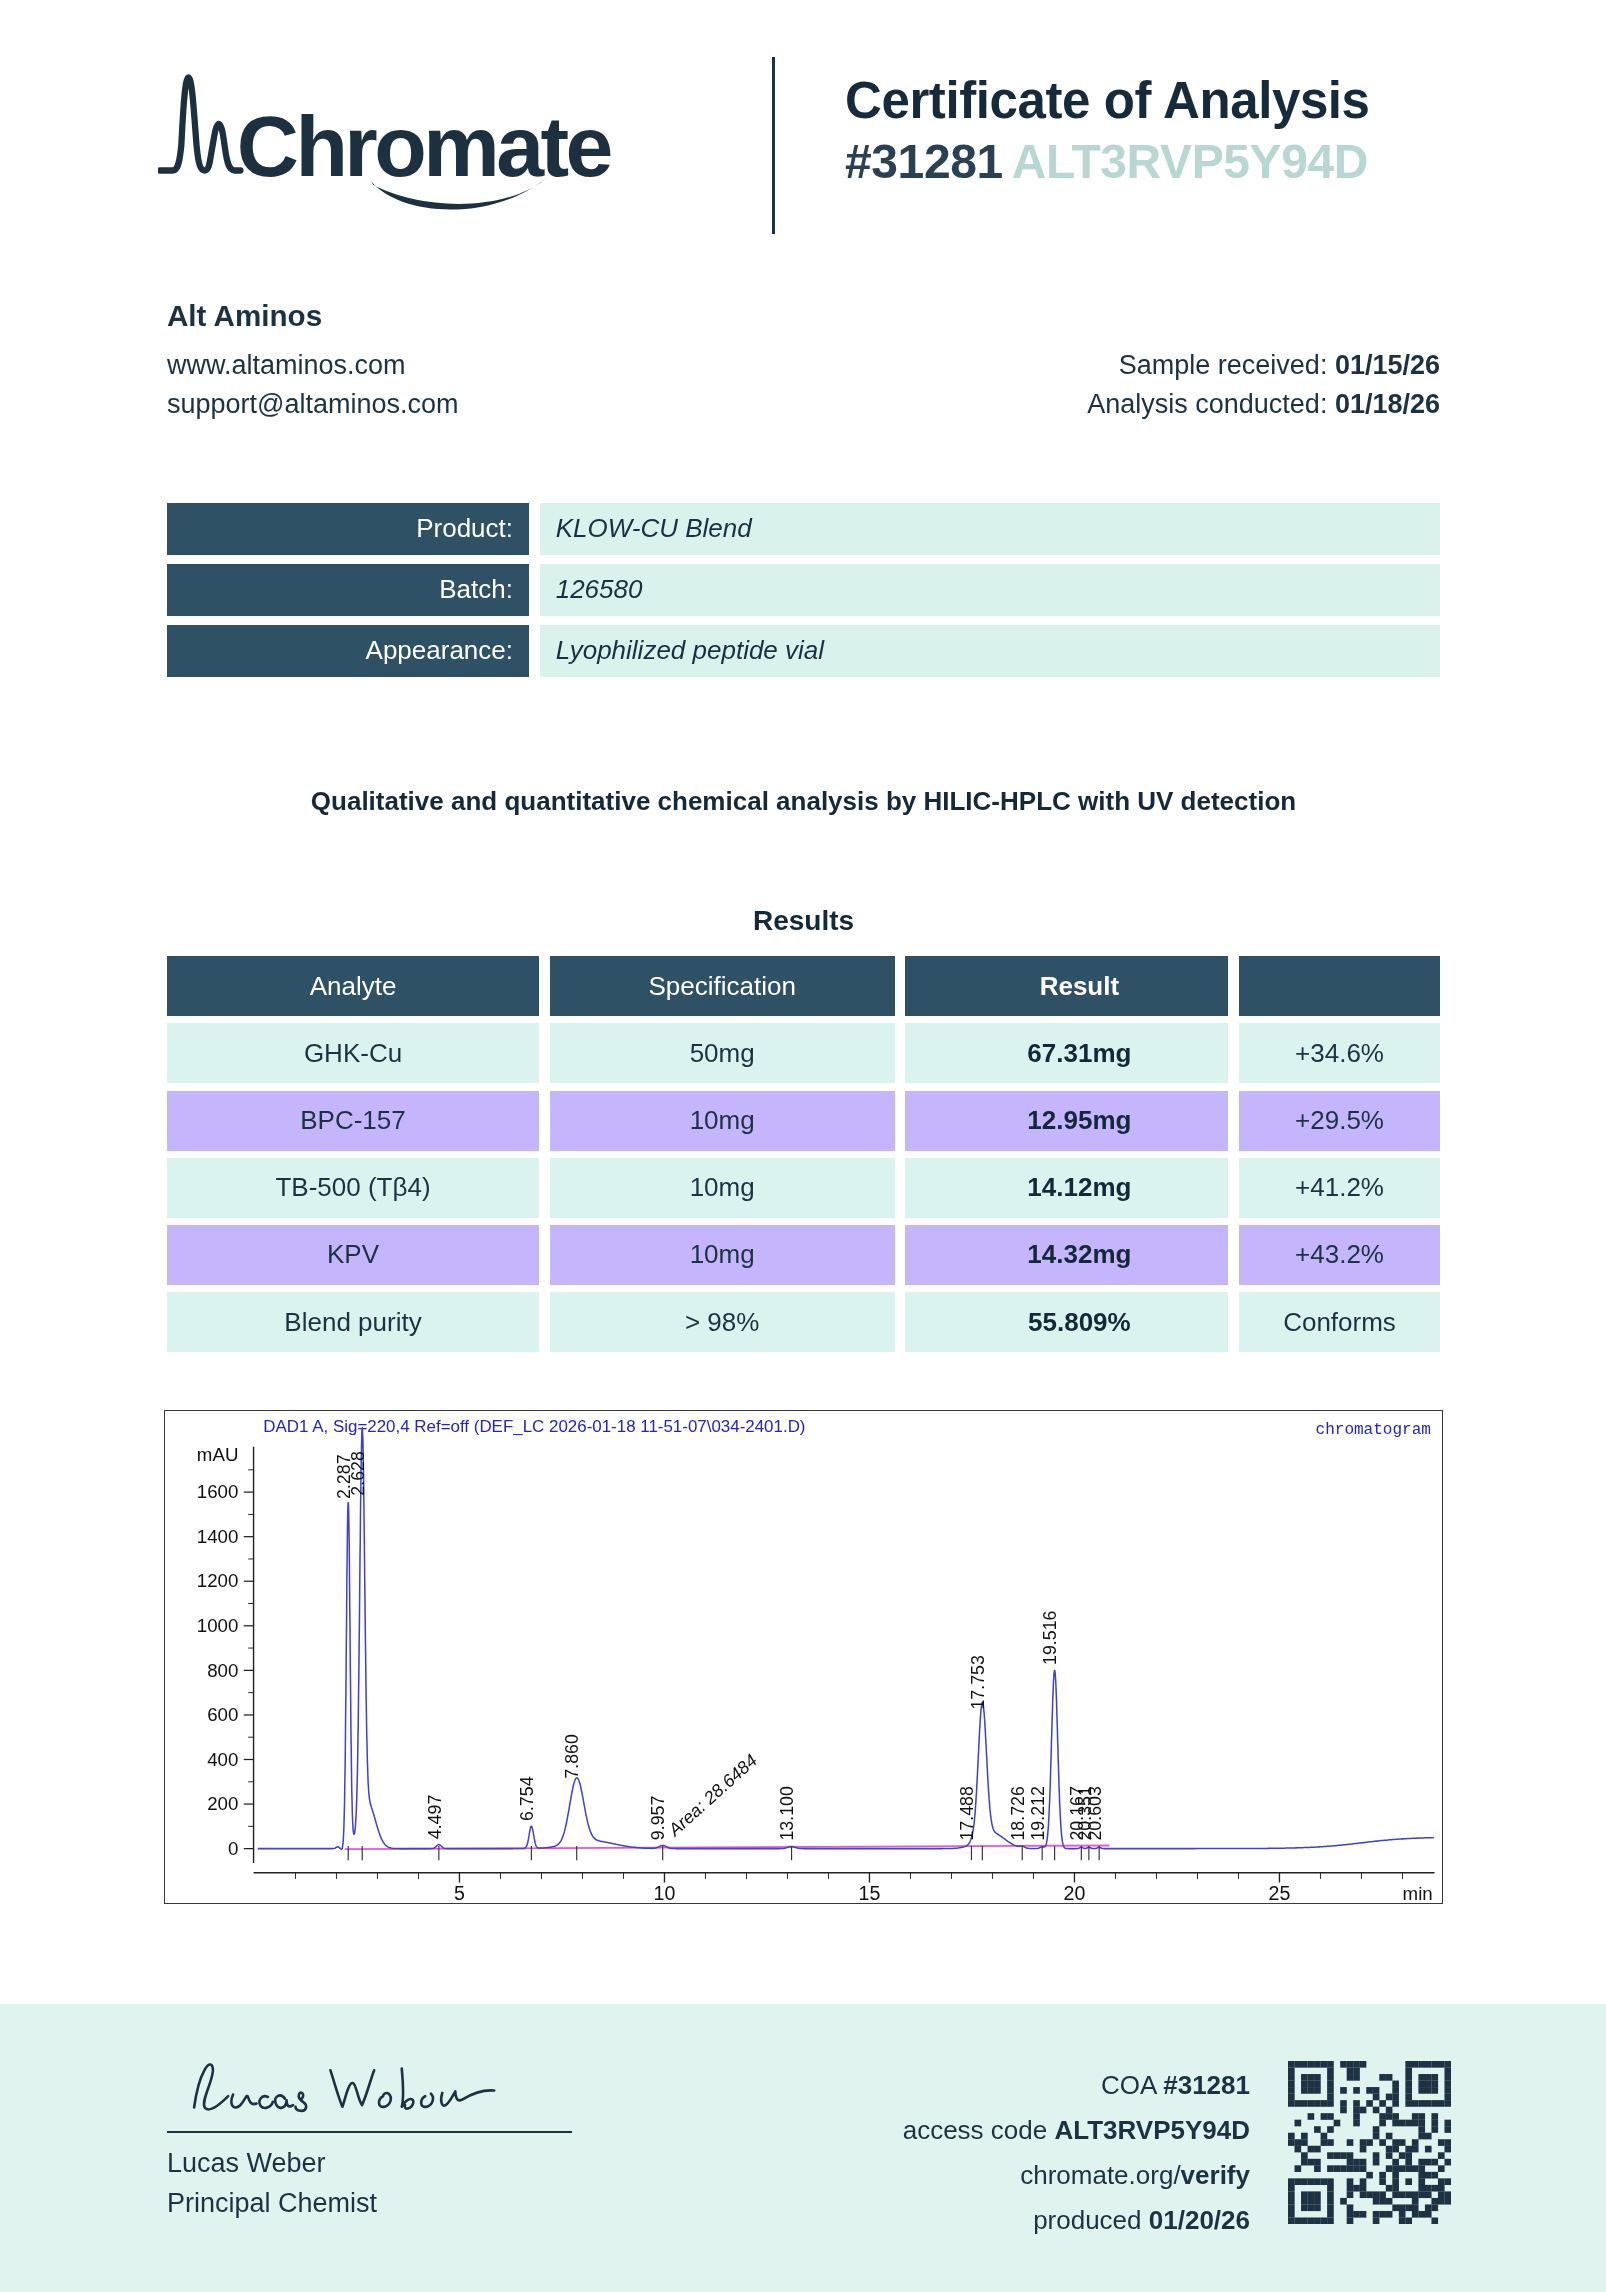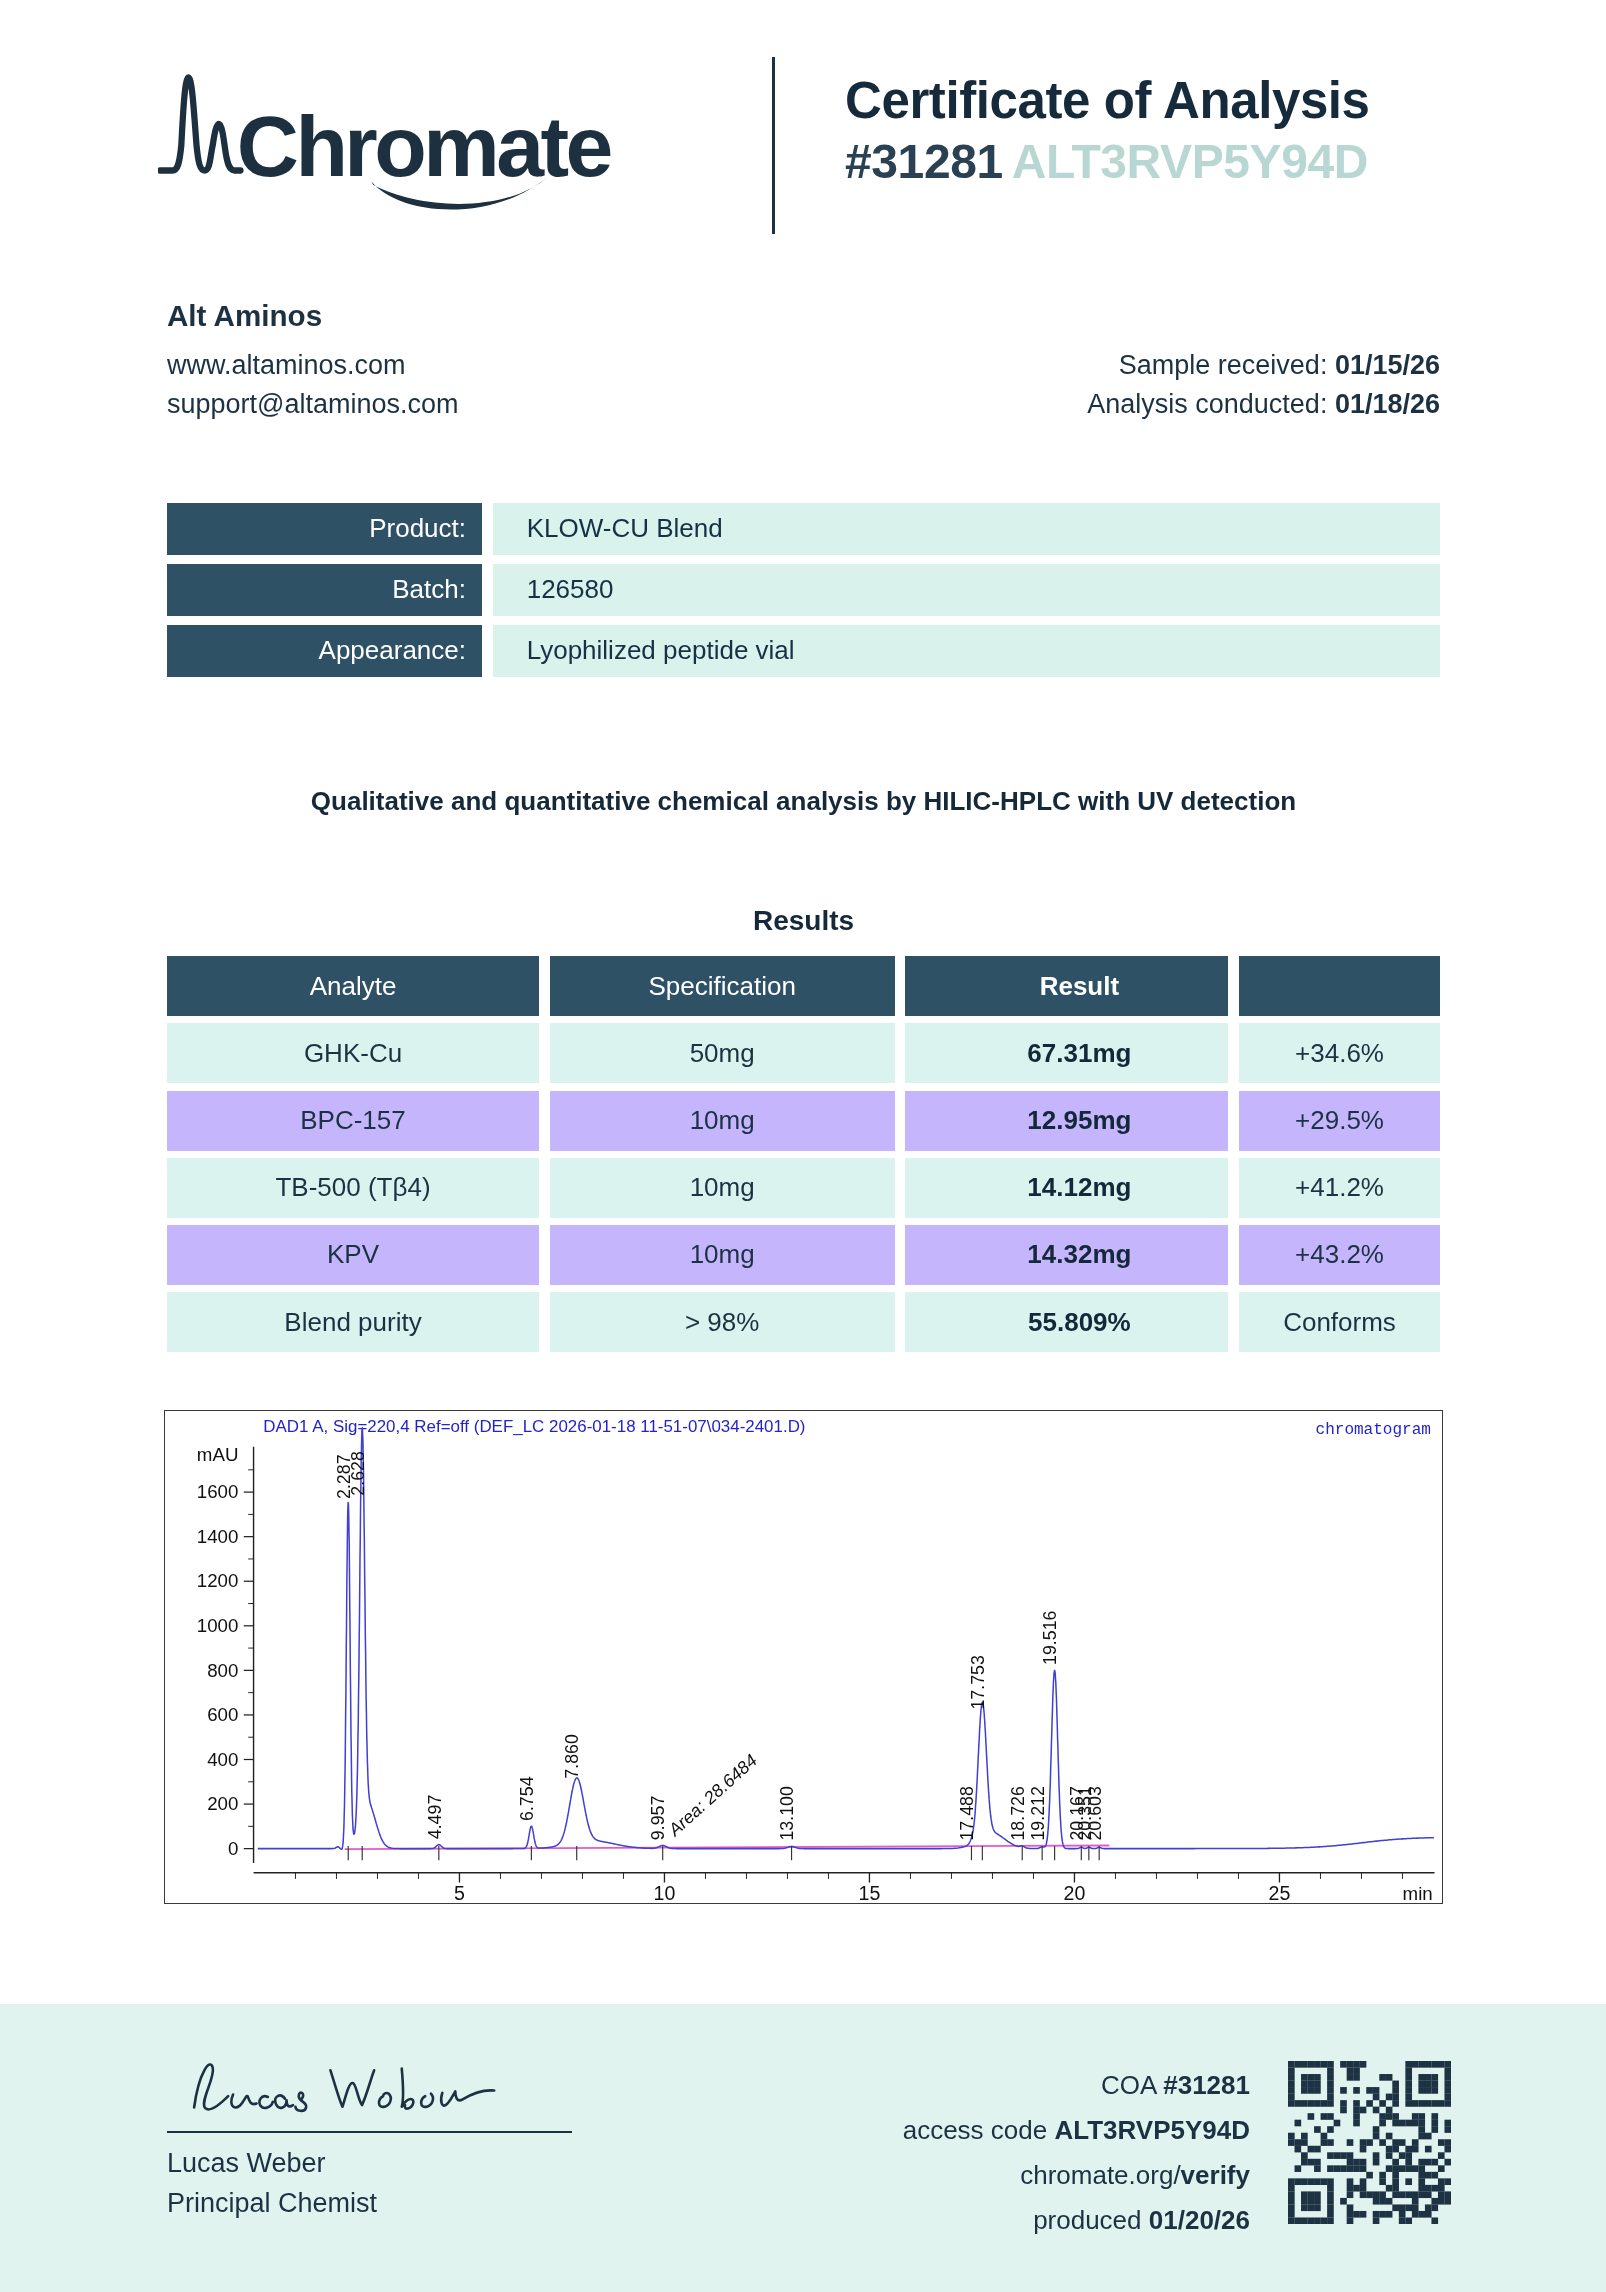--- a/index.html
+++ b/index.html
@@ -21,25 +21,25 @@
   
   .company{display:flex;justify-content:space-between;margin-top:30px;}
   .co-name{font-size:29.6px;font-weight:bold;margin-bottom:12.5px;}
   .co-line{font-size:27px;line-height:39px;}
   .company-right{text-align:right;font-size:27px;line-height:39px;align-self:flex-end;}
   .company-right b{font-weight:bold;}
 
   
   .ptable{margin-top:79px;}
   .prow{display:flex;height:52px;margin-bottom:9px;}
-  .plabel{width:315px;background:#2f5166;color:#fff;font-size:26px;
+  .plabel{width:362px;background:#2f5166;color:#fff;font-size:26px;
           display:flex;align-items:center;justify-content:flex-end;
           padding-right:16px;box-sizing:border-box;}
   .pvalue{flex:1;background:#d9f3ec;color:#173044;font-size:26px;
-          display:flex;align-items:center;padding-left:34px;margin-left:10.7px;}
+          display:flex;align-items:center;padding-left:16px;margin-left:10.7px;font-style:italic;}
 
   
   .method{margin-top:109px;text-align:center;font-weight:bold;font-size:26px;color:#16293a;}
   .rheading{margin-top:88px;text-align:center;font-weight:bold;font-size:28px;color:#16293a;}
   .rtable{margin-top:19.7px;}
   .rrow{display:flex;height:60px;margin-bottom:7.2px;}
   .rcell{display:flex;align-items:center;justify-content:center;font-size:26px;}
   .c1{width:372px;} .c2{width:345px;margin-left:10.7px;}
   .c3{width:298px;margin-left:10.7px;} .c4{flex:1;margin-left:10.7px;}
   .rrow.hdr .rcell{background:#2f5166;color:#fff;}

